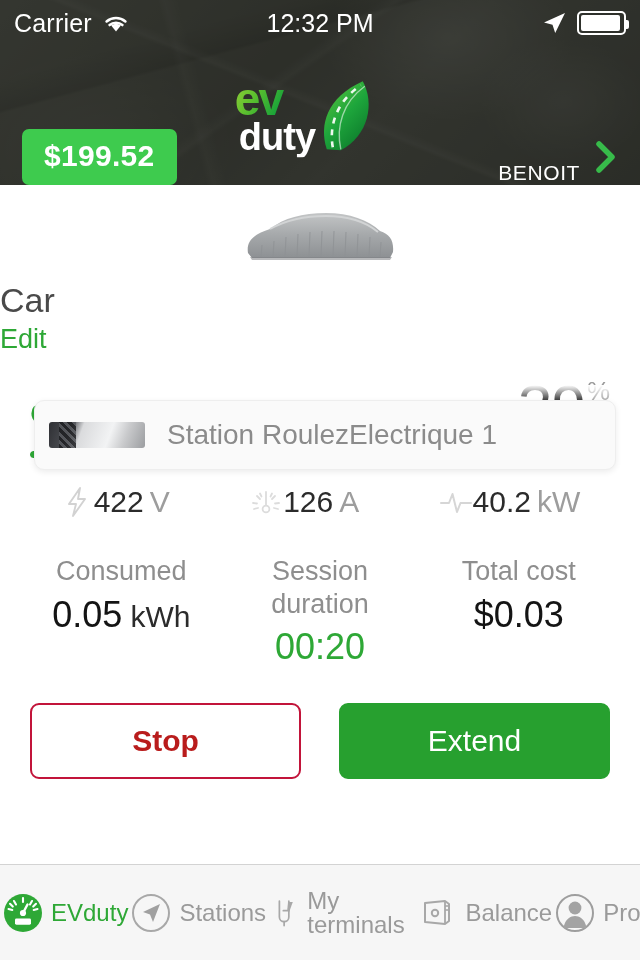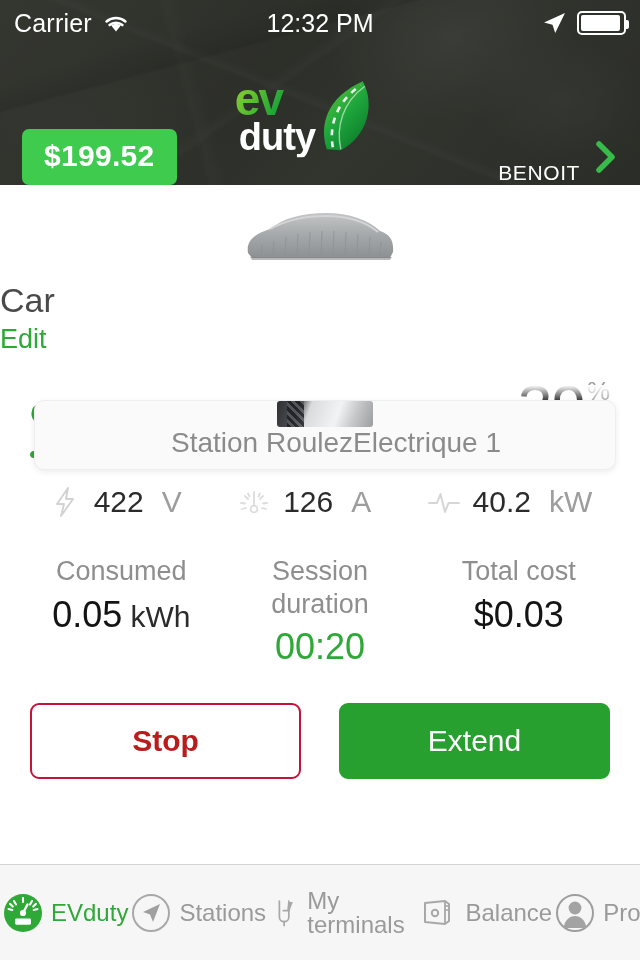--- a/index.html
+++ b/index.html
@@ -151,21 +151,21 @@
     overflow: hidden;
   }
   .progress-fill { height: 100%; background: #2ea836; border-radius: 4px; }
 
   .metrics {
     display: flex;
     justify-content: space-around;
     align-items: center;
     padding: 27px 20px 0;
   }
-  .metric { display: flex; align-items: center; gap: 12px; }
+  .metric { display: flex; align-items: center; gap: 0; }
   .metric-ico { width: 34px; height: 34px; display: block; }
   .metric-val { font-size: 30px; color: #2b2b2b; }
   .metric-unit { font-size: 30px; color: #9d9d9d; margin-left: 6px; }
 
   .stats {
     display: flex;
     padding: 36px 22px 0;
   }
   .stat { flex: 1; text-align: center; }
   .stat-label { font-size: 27px; color: #8e8e8e; line-height: 1.2; }
@@ -206,21 +206,20 @@
     top: 215px;
     height: 70px;
     background: #fafafa;
     border: 1px solid #eeeeee;
     border-radius: 10px;
     box-shadow: 0 2px 6px rgba(0,0,0,0.08);
     display: flex;
     align-items: center;
     padding: 0 14px;
     overflow: hidden;
-    flex-direction: column;
   }
   .station-thumb {
     width: 96px; height: 26px;
     border-radius: 3px;
     flex: 0 0 auto;
     background:
       linear-gradient(110deg, #2f3034 0%, #4b4d52 22%, #dadbdd 34%, #f2f3f4 62%, #c9cacc 78%, #9b9da0 100%);
     position: relative;
     overflow: hidden;
   }

